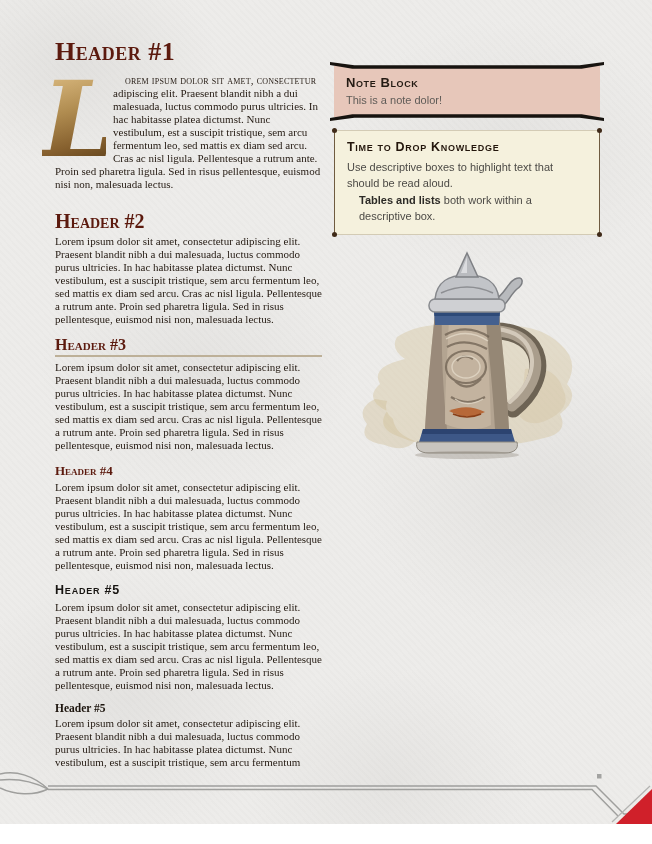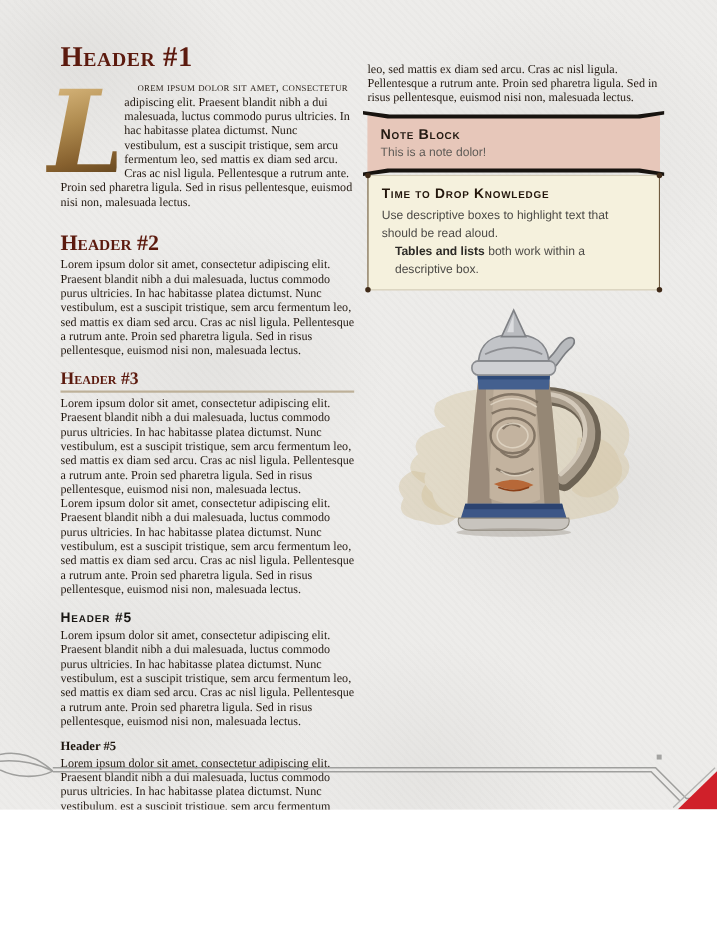--- a/index.html
+++ b/index.html
@@ -1,18 +1,18 @@
 <!DOCTYPE html>
 <html><head>
 <meta charset="utf-8">
 <style>
   html,body{margin:0;padding:0;}
   body{width:652px;height:844px;overflow:hidden;}
   .page{
-    position:relative;width:652px;height:736px;overflow:hidden;
+    position:relative;width:652px;height:824px;overflow:hidden;
     background:
       radial-gradient(ellipse 220px 160px at 12% 8%,  rgba(168,166,162,.16), transparent 65%),
       radial-gradient(ellipse 260px 200px at 78% 18%, rgba(170,168,164,.13), transparent 65%),
       radial-gradient(ellipse 240px 200px at 30% 45%, rgba(165,163,160,.12), transparent 65%),
       radial-gradient(ellipse 300px 220px at 85% 60%, rgba(168,166,162,.14), transparent 65%),
       radial-gradient(ellipse 260px 200px at 20% 85%, rgba(165,163,160,.13), transparent 65%),
       radial-gradient(ellipse 220px 180px at 60% 95%, rgba(170,168,164,.12), transparent 65%),
       repeating-linear-gradient(47deg, rgba(120,118,114,.025) 0 2px, rgba(255,255,255,.02) 2px 5px),
       #edecea;
     font-family:"Liberation Serif", serif;
@@ -50,21 +50,21 @@
   .note svg.bar-top{top:-4px;}
   .note svg.bar-bot{bottom:-4px;}
   .note-title{
     font-family:"Liberation Sans",sans-serif;font-variant:small-caps;font-weight:700;
     font-size:13px;letter-spacing:.6px;color:#241b13;line-height:1.2;margin-bottom:2px;
   }
   .note-body{font-family:"Liberation Sans",sans-serif;font-size:11px;color:#5f5b57;line-height:1.35;}
 
   
   .descbox{
-    position:relative;margin-top:3px;background:#f5f1dd;
+    position:relative;margin-top:13px;background:#f5f1dd;
     border-left:1.5px solid #6f5b40;border-right:1.5px solid #6f5b40;
     border-top:1px solid rgba(110,92,64,.25);border-bottom:1px solid rgba(110,92,64,.25);
     padding:8px 12px 9px 12px;
   }
   .descbox .dot{position:absolute;width:5px;height:5px;border-radius:50%;background:#3f2a18;}
   .dot.tl{top:-3px;left:-3px;} .dot.tr{top:-3px;right:-3px;}
   .dot.bl{bottom:-3px;left:-3px;} .dot.br{bottom:-3px;right:-3px;}
   .desc-title{
     font-family:"Liberation Sans",sans-serif;font-variant:small-caps;font-weight:700;
     font-size:12.5px;letter-spacing:.7px;color:#23160c;line-height:1.3;margin-bottom:3px;
@@ -87,31 +87,31 @@
     <p class="body">
       <span class="dropcap">L</span><span class="lead-caps">orem ipsum dolor sit amet, consectetur</span><span> adipiscing elit. Praesent blandit nibh a dui malesuada, luctus commodo purus ultricies. In hac habitasse platea dictumst. Nunc vestibulum, est a suscipit tristique, sem arcu fermentum leo, sed mattis ex diam sed arcu. Cras ac nisl ligula. Pellentesque a rutrum ante. Proin sed pharetra ligula. Sed in risus pellentesque, euismod nisi non, malesuada lectus.</span>
     </p>
 
     <h2>Header #2</h2>
     <p class="body">Lorem ipsum dolor sit amet, consectetur adipiscing elit. Praesent blandit nibh a dui malesuada, luctus commodo purus ultricies. In hac habitasse platea dictumst. Nunc vestibulum, est a suscipit tristique, sem arcu fermentum leo, sed mattis ex diam sed arcu. Cras ac nisl ligula. Pellentesque a rutrum ante. Proin sed pharetra ligula. Sed in risus pellentesque, euismod nisi non, malesuada lectus.</p>
 
     <h3>Header #3</h3>
     <p class="body">Lorem ipsum dolor sit amet, consectetur adipiscing elit. Praesent blandit nibh a dui malesuada, luctus commodo purus ultricies. In hac habitasse platea dictumst. Nunc vestibulum, est a suscipit tristique, sem arcu fermentum leo, sed mattis ex diam sed arcu. Cras ac nisl ligula. Pellentesque a rutrum ante. Proin sed pharetra ligula. Sed in risus pellentesque, euismod nisi non, malesuada lectus.</p>
 
+    <h4>Header #4</h4>
     <p class="body">Lorem ipsum dolor sit amet, consectetur adipiscing elit. Praesent blandit nibh a dui malesuada, luctus commodo purus ultricies. In hac habitasse platea dictumst. Nunc vestibulum, est a suscipit tristique, sem arcu fermentum leo, sed mattis ex diam sed arcu. Cras ac nisl ligula. Pellentesque a rutrum ante. Proin sed pharetra ligula. Sed in risus pellentesque, euismod nisi non, malesuada lectus.</p>
 
     <h5>Header #5</h5>
     <p class="body">Lorem ipsum dolor sit amet, consectetur adipiscing elit. Praesent blandit nibh a dui malesuada, luctus commodo purus ultricies. In hac habitasse platea dictumst. Nunc vestibulum, est a suscipit tristique, sem arcu fermentum leo, sed mattis ex diam sed arcu. Cras ac nisl ligula. Pellentesque a rutrum ante. Proin sed pharetra ligula. Sed in risus pellentesque, euismod nisi non, malesuada lectus.</p>
 
     <h6>Header #5</h6>
     <p class="body">Lorem ipsum dolor sit amet, consectetur adipiscing elit. Praesent blandit nibh a dui malesuada, luctus commodo purus ultricies. In hac habitasse platea dictumst. Nunc vestibulum, est a suscipit tristique, sem arcu fermentum</p>
   </div>
 
   <div class="col col-right">
-    <p class="body">leo, sed mattis ex diam sed arcu. Cras ac nisl ligula. Pellentesque a rutrum ante. Proin sed pharetra ligula. Sed in risus pellentesque, euismod nisi non, malesuada lectus.</p>
 
     <div class="note">
       <svg class="bar bar-top" viewBox="0 0 270 8" preserveAspectRatio="none">
         <path d="M0,0 L24,3.2 L246,3.2 L270,0 L270,3.1 L248,6.8 L22,6.8 L0,3.1 Z" fill="#17130f"></path>
       </svg>
       <div class="note-title">Note Block</div>
       <div class="note-body">This is a note dolor!</div>
       <svg class="bar bar-bot" viewBox="0 0 270 8" preserveAspectRatio="none">
         <path d="M0,8 L24,4.8 L246,4.8 L270,8 L270,4.9 L248,1.2 L22,1.2 L0,4.9 Z" fill="#17130f"></path>
       </svg>

